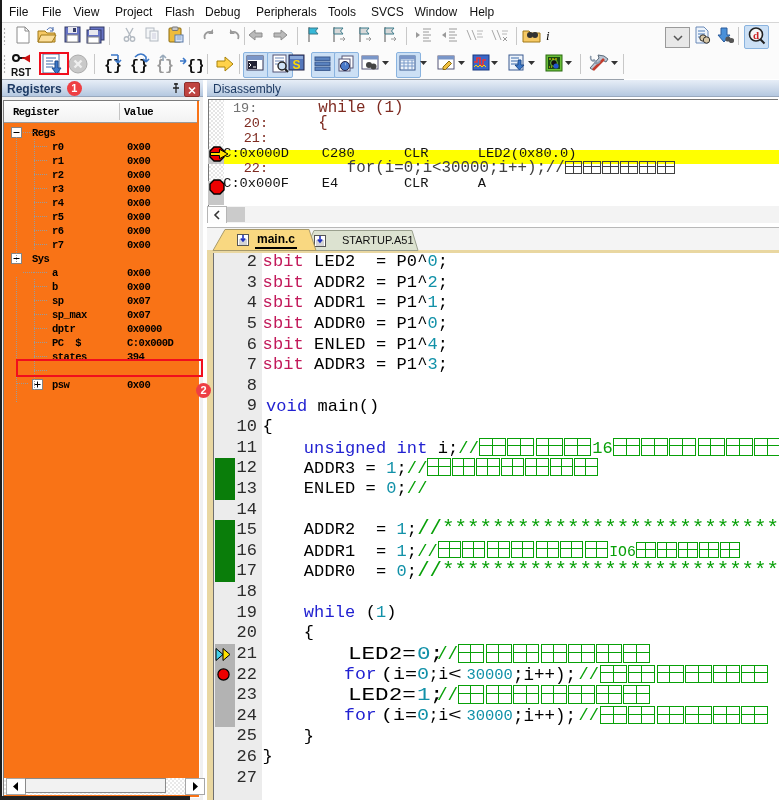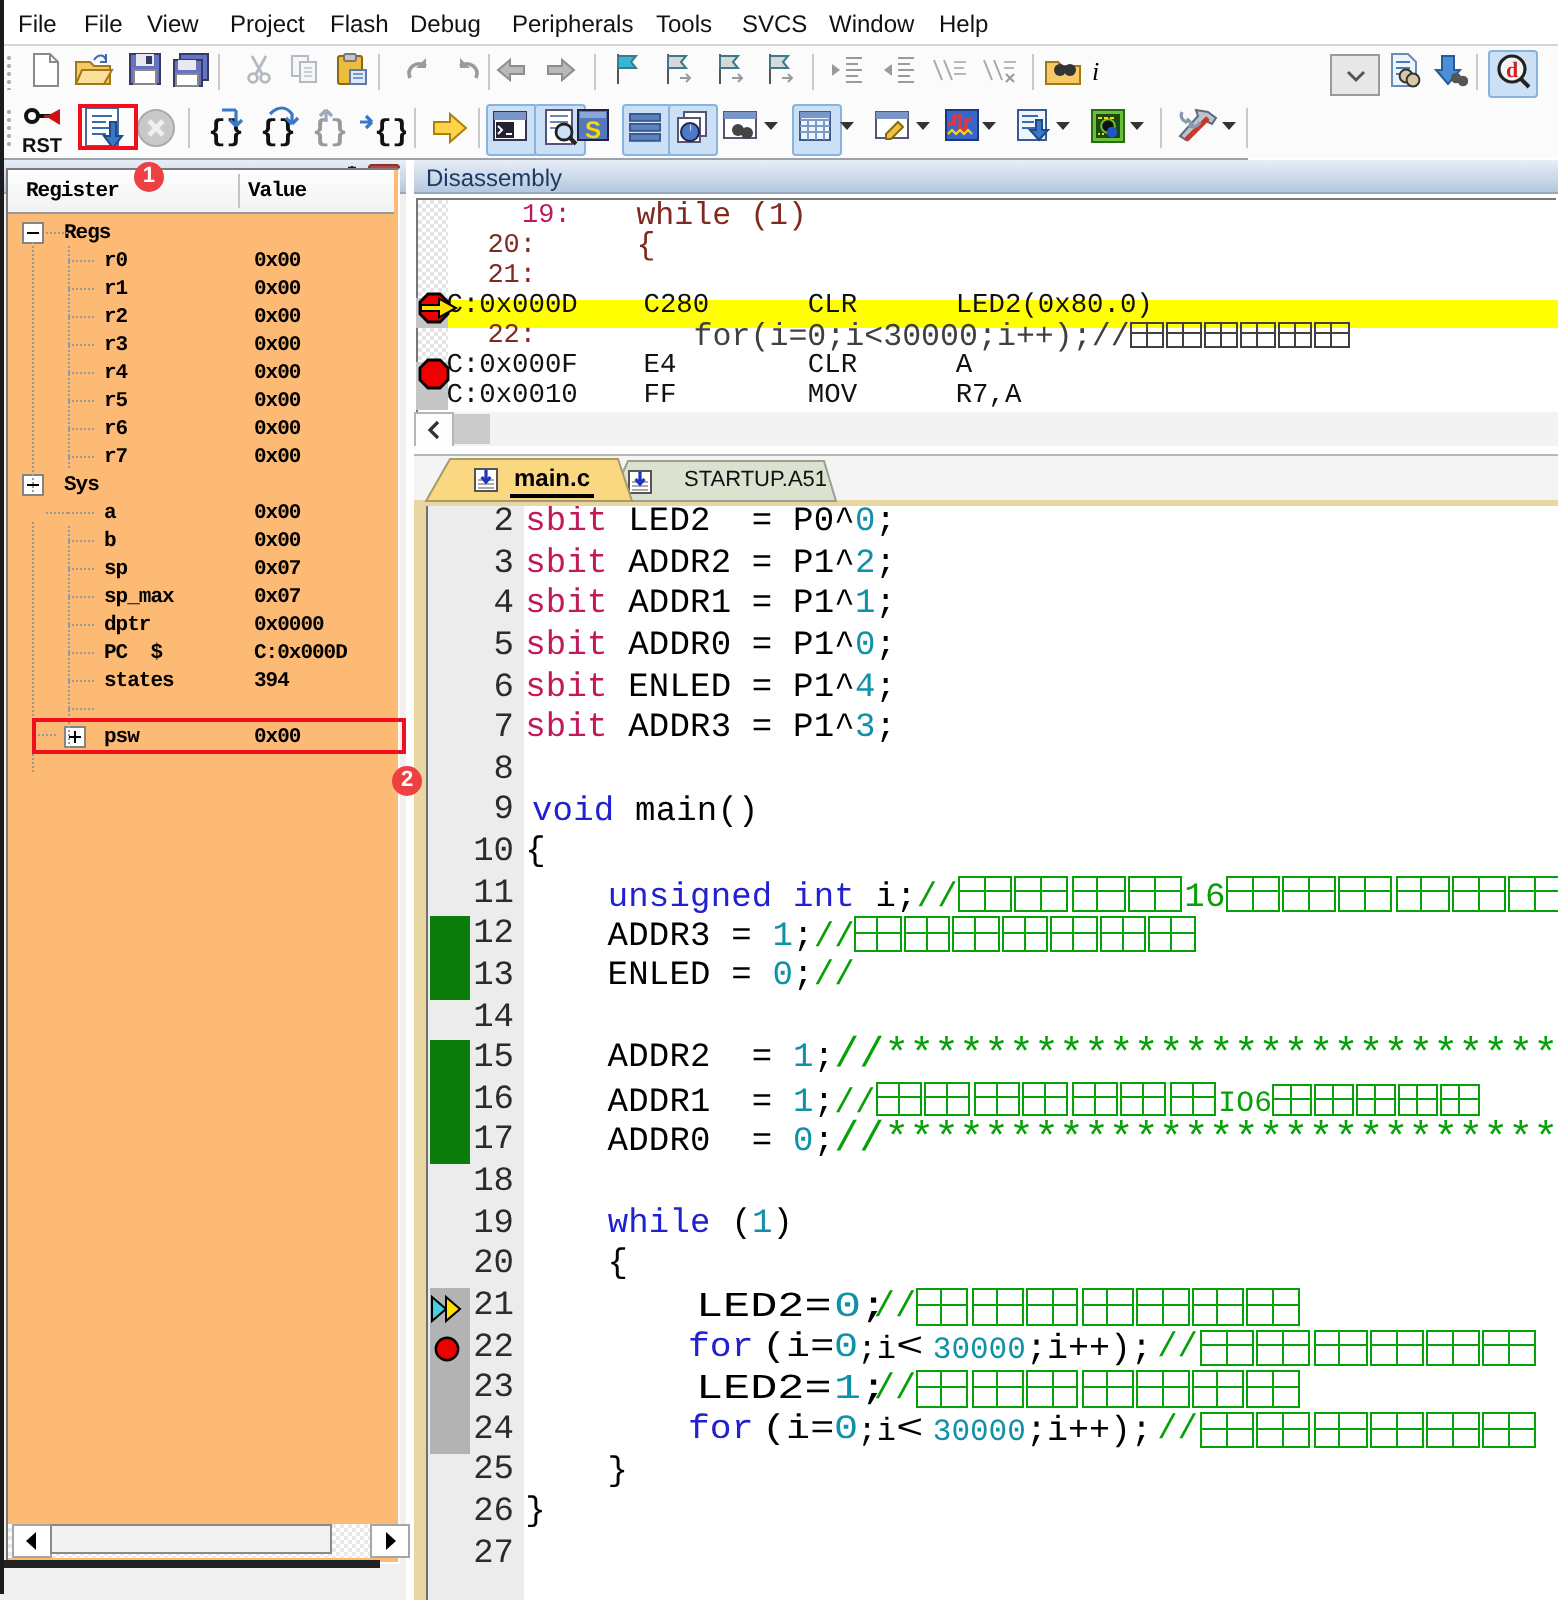--- a/index.html
+++ b/index.html
@@ -310,21 +310,21 @@
 <div class="abs" id="regpanel" style="left:0;top:80px;width:203px;height:720px;background:#f0f0f0">
 <div class="dtitle" style="position:relative;width:203px">
       <b style="left:7px">Registers</b>
     </div>
 <svg class="abs" style="left:170px;top:2px" width="12" height="13" viewBox="0 0 12 13">
       <path d="M6 1v5M3 6h6M4 2h4M6 6v5" stroke="#222" stroke-width="1.3" fill="none"></path>
     </svg>
 <div class="abs" style="left:184px;top:2px;width:14px;height:13px;background:#bf4340;border-radius:2px;border:1px solid #8d2f2c"><svg width="14" height="13">
         <path d="M4 3.5l6 6M10 3.5l-6 6" stroke="#fff" stroke-width="1.6"></path>
       </svg></div>
-<div class="abs" style="left:3px;top:4px;width:195px;height:696px;background:#fdba74;border:1px solid;border-color:#7b7b7b #fdfdfd #fdfdfd #7b7b7b">
+<div class="abs" style="left:3px;top:20px;width:195px;height:696px;background:#f97316;border:1px solid;border-color:#7b7b7b #fdfdfd #fdfdfd #7b7b7b">
 <div class="abs rfont" style="left:0;top:0;width:193px;height:21px;background:linear-gradient(#fefefe,#f2f2f2);border-bottom:1px solid #9a9a9a">
         <div class="abs" style="left:9px;top:5px">Register</div>
         <div class="abs" style="left:120px;top:5px">Value</div>
         <div class="abs" style="left:115px;top:2px;width:1px;height:17px;background:#c4c4c4"></div>
       </div>
 <div class="rrow rfont" style="left:0;top:24px;width:192px">
         <span class="rbox" style="left:7px;top:2px"></span>
         <svg class="abs" style="left:7px;top:2px" width="11" height="11">
           <path d="M2.5 5.5h6" stroke="#000"></path>
         </svg>
@@ -444,30 +444,29 @@
 <div class="abs" style="left:207px;top:80px;width:572px;height:147px;background:#fff;overflow:hidden">
 <div class="dtitle" style="position:relative;width:572px">
       <b style="left:6px;font-weight:normal">Disassembly</b>
     </div>
 <div class="abs" style="left:1px;top:19px;width:1.3px;height:107px;background:#777"></div>
 <div class="abs" style="left:1px;top:19px;width:570px;height:1.3px;background:#777"></div>
 <div class="abs" style="left:2.3px;top:20.3px;width:14.7px;height:105px;background:conic-gradient(#e5e5e5 25%,#fff 0 50%,#e5e5e5 0 75%,#fff 0);background-size:4px 4px"></div>
 <div class="abs" style="left:1px;top:69px;width:16px;height:15px;background:#c6c6c6"></div>
 <div class="abs" style="left:1px;top:101px;width:16px;height:24px;background:#c6c6c6"></div>
 <div class="abs" style="left:17px;top:69.5px;width:555px;height:14px;background:#ffff00"></div>
-<div class="abs" style="left:54px;top:20.700000000000003px;height:15.1px;line-height:15.1px;white-space:pre;font:13.5px 'Liberation Mono',monospace;color:#be185d">19:</div>
+<div class="abs" style="left:26px;top:20.700000000000003px;height:15.1px;line-height:15.1px;white-space:pre;font:13.5px 'Liberation Mono',monospace;color:#737373">19:</div>
 <div class="abs" style="left:111.2px;top:20.700000000000003px;height:15.1px;line-height:15.1px;white-space:pre;font:15.8px/15.1px 'Liberation Mono',monospace;color:#7e2a20">while (1)</div>
 <div class="abs" style="left:36.7px;top:35.8px;height:15.1px;line-height:15.1px;white-space:pre;font:13.5px 'Liberation Mono',monospace;color:#7e2a20">20:</div>
 <div class="abs" style="left:111.2px;top:35.8px;height:15.1px;line-height:15.1px;white-space:pre;font:15.8px/15.1px 'Liberation Mono',monospace;color:#7e2a20">{</div>
 <div class="abs" style="left:36.7px;top:50.9px;height:15.1px;line-height:15.1px;white-space:pre;font:13.5px 'Liberation Mono',monospace;color:#7e2a20">21:</div>
 <div class="abs" style="left:16.2px;top:66.0px;height:15.1px;line-height:15.1px;white-space:pre;font:13.7px 'Liberation Mono',monospace;color:#111">C:0x000D&nbsp;&nbsp;&nbsp;&nbsp;C280&nbsp;&nbsp;&nbsp;&nbsp;&nbsp;&nbsp;CLR&nbsp;&nbsp;&nbsp;&nbsp;&nbsp;&nbsp;LED2(0x80.0)</div>
 <div class="abs" style="left:36.7px;top:81.10000000000001px;height:15.1px;line-height:15.1px;white-space:pre;font:13.5px 'Liberation Mono',monospace;color:#7e2a20">22:</div>
 <div class="abs" style="left:139.8px;top:81.10000000000001px;height:15.1px;line-height:15.1px;white-space:pre;font:15.8px/15.1px 'Liberation Mono',monospace;color:#404040">for(i=0;i&lt;30000;i++);//<i class="cd"></i><i class="cd"></i><i class="cd"></i><i class="cd"></i><i class="cd"></i><i class="cd"></i></div>
 <div class="abs" style="left:16.2px;top:96.2px;height:15.1px;line-height:15.1px;white-space:pre;font:13.7px 'Liberation Mono',monospace;color:#111">C:0x000F&nbsp;&nbsp;&nbsp;&nbsp;E4&nbsp;&nbsp;&nbsp;&nbsp;&nbsp;&nbsp;&nbsp;&nbsp;CLR&nbsp;&nbsp;&nbsp;&nbsp;&nbsp;&nbsp;A</div>
-<div class="abs" style="left:16.2px;top:111.30000000000001px;height:15.1px;line-height:15.1px;white-space:pre;font:13.7px 'Liberation Mono',monospace;color:#111">C:0x0010&nbsp;&nbsp;&nbsp;&nbsp;FF&nbsp;&nbsp;&nbsp;&nbsp;&nbsp;&nbsp;&nbsp;&nbsp;MOV&nbsp;&nbsp;&nbsp;&nbsp;&nbsp;&nbsp;R7,A</div>
 <svg class="abs" style="left:2px;top:66px" width="21" height="16" viewBox="0 0 21 16">
       <path d="M5 1h6l4 4v6l-4 4H5l-4-4V5z" fill="#ee0000" stroke="#000" stroke-width="1.4"></path>
       <path d="M1.5 6.5h9v-3.2l8.5 4.7-8.5 4.7v-3.2h-9z" fill="#ffe000" stroke="#000" stroke-width="1"></path>
     </svg>
 <svg class="abs" style="left:2px;top:99px" width="16" height="16" viewBox="0 0 16 16">
       <path d="M5 1h6l4 4v6l-4 4H5l-4-4V5z" fill="#ee0000" stroke="#000" stroke-width="1.4"></path>
     </svg>
 <div class="abs" style="left:0;top:126px;width:572px;height:17px;background:#f3f3f3">
       <div class="sbbtn" style="left:0px;top:0px;width:18px;height:16px;border-color:#b5b5b5"><svg width="18" height="16">
           <path d="M11 4L7 8l4 4" fill="none" stroke="#333" stroke-width="1.6"></path>

